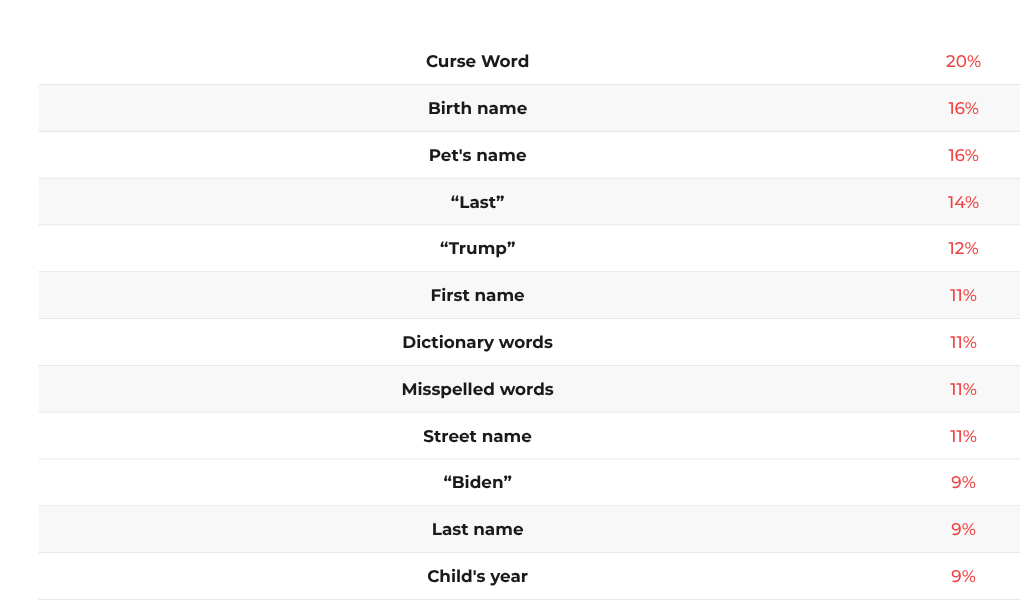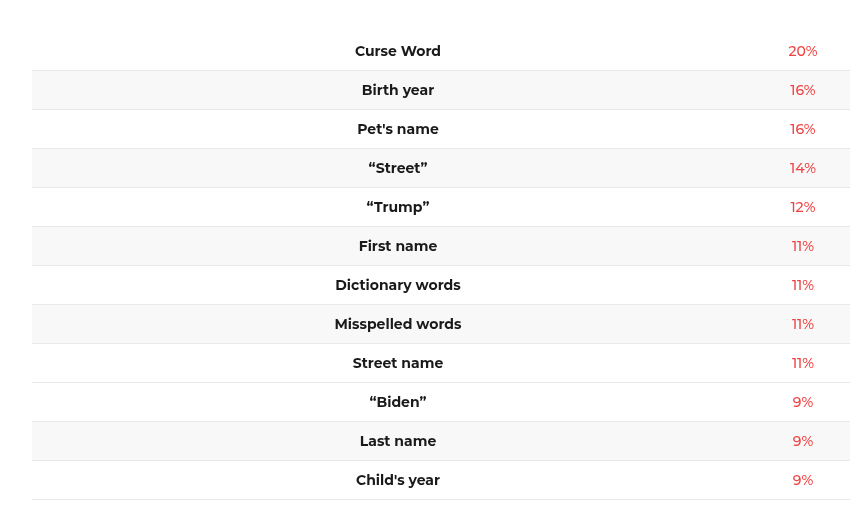--- a/index.html
+++ b/index.html
@@ -48,29 +48,29 @@
   </style>
 </head>
 <body>
 
 <div class="table-container">
   <div class="table-row odd">
     <div class="label-cell">Curse Word</div>
     <div class="value-cell">20%</div>
   </div>
   <div class="table-row even">
-    <div class="label-cell">Birth year</div>
+    <div class="label-cell">Birth name</div>
     <div class="value-cell">16%</div>
   </div>
   <div class="table-row odd">
     <div class="label-cell">Pet's name</div>
     <div class="value-cell">16%</div>
   </div>
   <div class="table-row even">
-    <div class="label-cell">“Street”</div>
+    <div class="label-cell">“Last”</div>
     <div class="value-cell">14%</div>
   </div>
   <div class="table-row odd">
     <div class="label-cell">“Trump”</div>
     <div class="value-cell">12%</div>
   </div>
   <div class="table-row even">
     <div class="label-cell">First name</div>
     <div class="value-cell">11%</div>
   </div>

